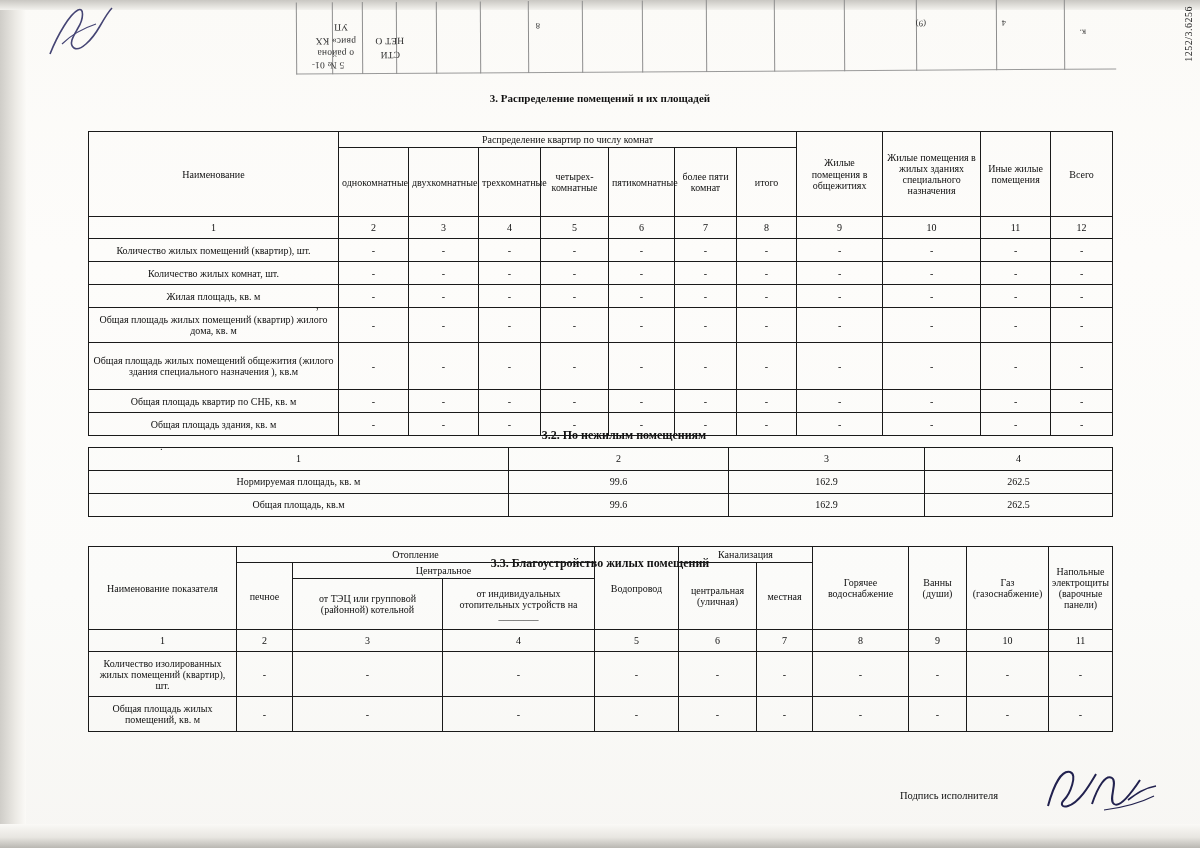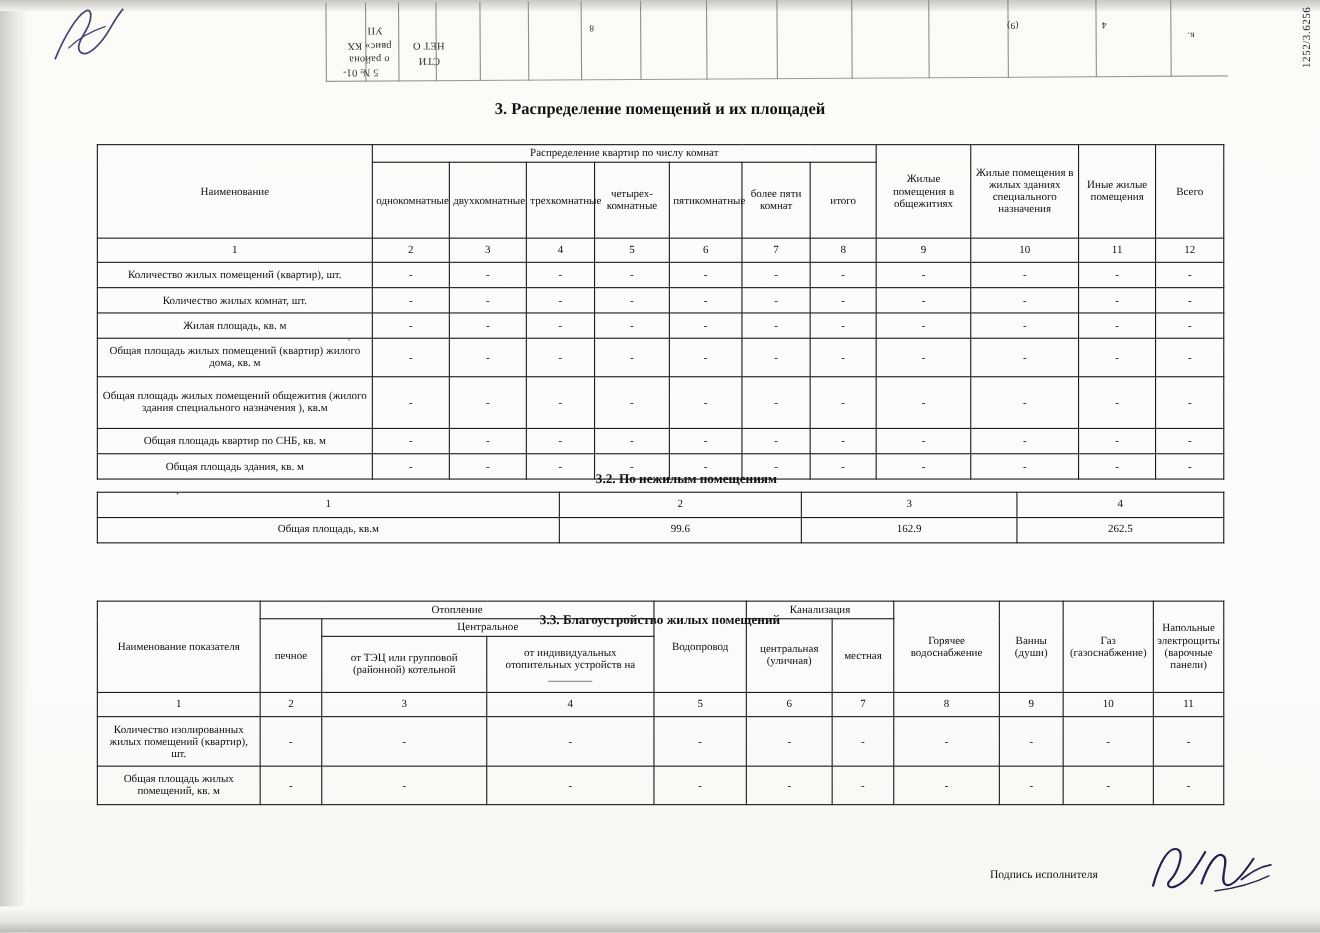--- a/index.html
+++ b/index.html
@@ -83,21 +83,21 @@
   }
 
   
   .h-center {
     position: absolute;
     width: 1200px;
     text-align: center;
     font-weight: bold;
     color: #121212;
   }
-  .t-main { font-size: 15px; }
+  .t-main { font-size: 11px; }
   .t-sub  { font-size: 12px; }
 
   
   table.doc {
     position: absolute;
     border-collapse: collapse;
     table-layout: fixed;
     color: #101010;
     background: transparent;
   }
@@ -371,20 +371,26 @@
           <col style="width:220px">
           <col style="width:196px">
           <col style="width:188px">
       </colgroup>
       <tbody>
       <tr class="numrow">
         <td>1</td>
         <td>2</td>
         <td>3</td>
         <td>4</td>
+      </tr>
+      <tr>
+        <td>Нормируемая площадь, кв. м</td>
+        <td>99.6</td>
+        <td>162.9</td>
+        <td>262.5</td>
       </tr>
       <tr>
         <td>Общая площадь, кв.м</td>
         <td>99.6</td>
         <td>162.9</td>
         <td>262.5</td>
       </tr>
     </tbody>
       </table>
 

